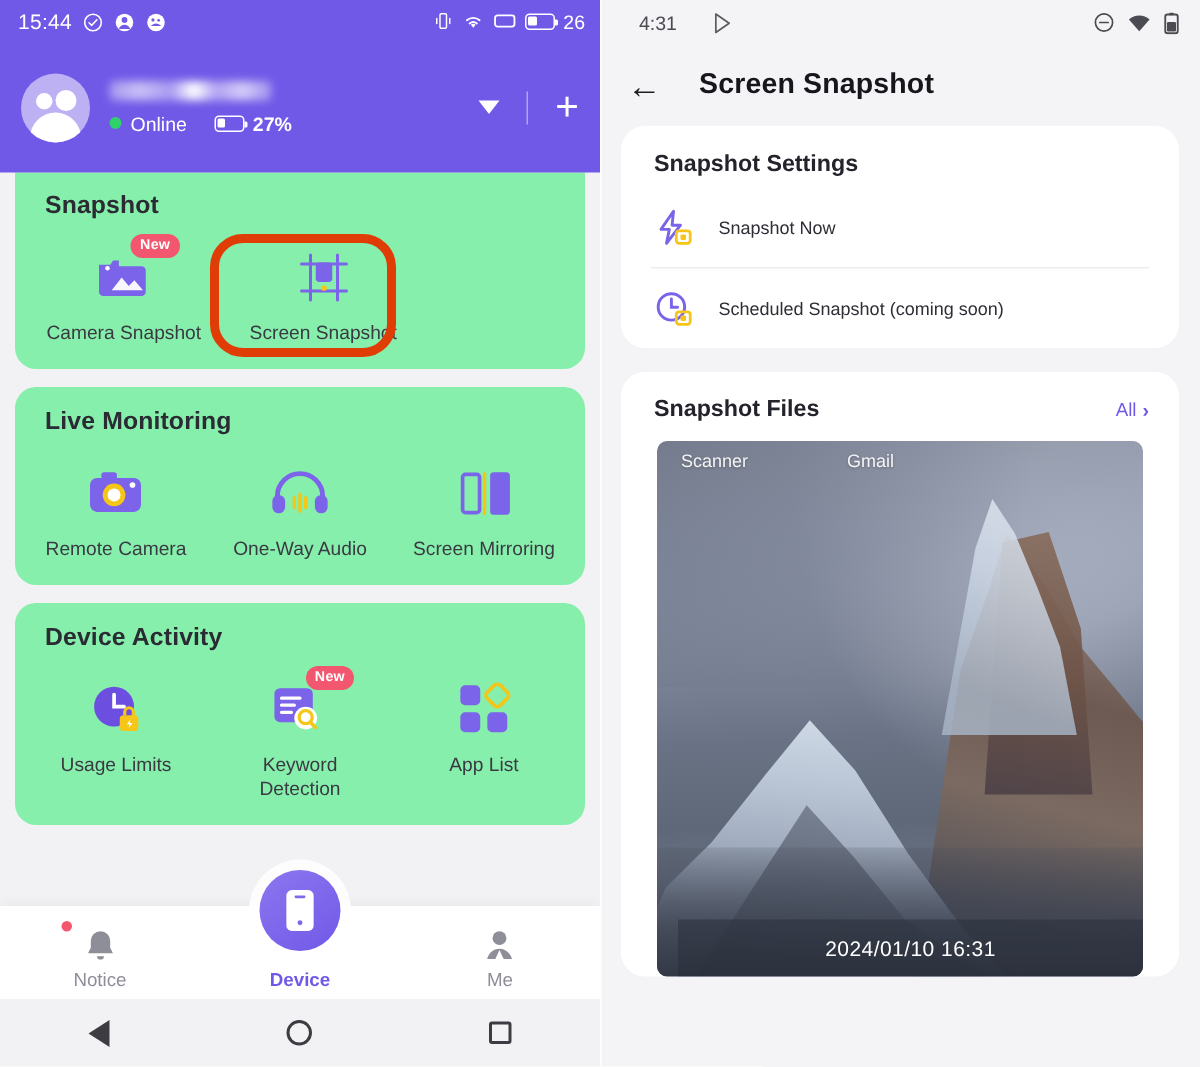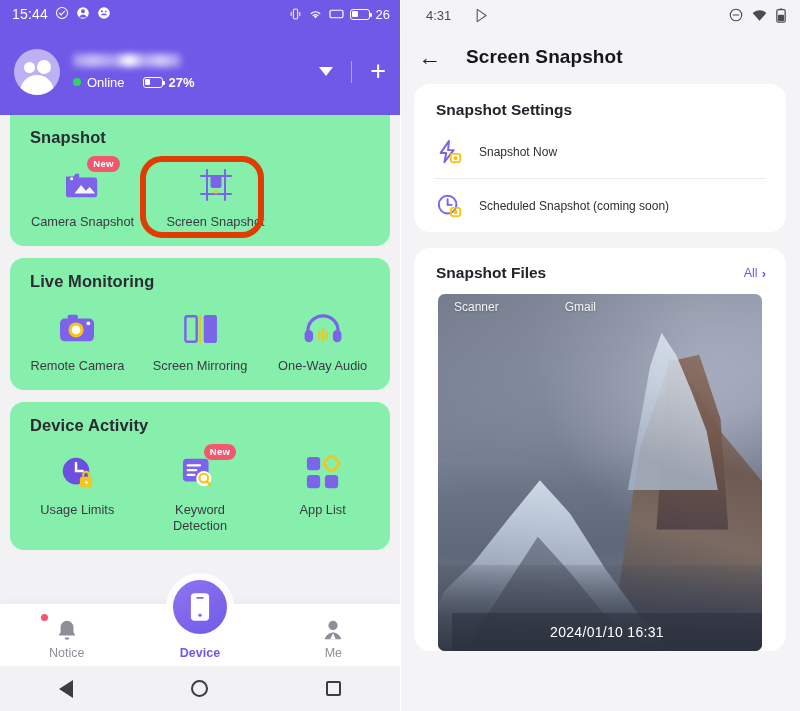--- a/index.html
+++ b/index.html
@@ -17,21 +17,21 @@
     width: 400px; height: 711px;
     background: #f2f2f5;
     overflow: hidden;
   }
   .status-bar-left {
     height: 28px; background: #7159e8;
     display: flex; align-items: center; justify-content: space-between;
     padding: 0 10px 0 12px;
     color: #ffffff;
   }
-  .sb-left-group { display: flex; align-items: flex-start; gap: 7px; }
+  .sb-left-group { display: flex; align-items: flex-end; gap: 7px; }
   .sb-time { font-size: 14px; font-weight: 500; letter-spacing: .2px; }
   .sb-right-group { display: flex; align-items: center; gap: 6px; }
   .sb-batt-num { font-size: 13px; font-weight: 500; }
 
   .purple-header {
     background: #7159e8;
     height: 87px;
     position: relative;
     display: flex; align-items: center;
     padding: 0 14px 0 14px;
@@ -310,38 +310,38 @@
               <rect x="3" y="7" width="36" height="24" rx="5" fill="#7b63ea"></rect>
               <circle cx="20" cy="19" r="8" fill="#f5c518"></circle>
               <circle cx="20" cy="19" r="4.6" fill="#ffffff"></circle>
               <circle cx="33" cy="12" r="2" fill="#ffffff"></circle>
             </svg>
           </div>
           <div class="tile-lbl">Remote Camera</div>
         </div>
         <div class="tile">
           <div class="tile-ico">
-            <svg width="40" height="32" viewBox="0 0 42 34">
-              <rect x="5.5" y="3.5" width="12" height="27" rx="2" fill="none" stroke="#7b63ea" stroke-width="2.6"></rect>
-              <rect x="25" y="2" width="14" height="30" rx="2.5" fill="#7b63ea"></rect>
-              <path d="M21 3v28" stroke="#f5c518" stroke-width="2.4" stroke-linecap="round"></path>
-            </svg>
-          </div>
-          <div class="tile-lbl">Screen Mirroring</div>
-        </div>
-        <div class="tile">
-          <div class="tile-ico">
             <svg width="42" height="34" viewBox="0 0 44 36">
               <path d="M6 26v-6a16 16 0 0132 0v6" fill="none" stroke="#7b63ea" stroke-width="3.4" stroke-linecap="round"></path>
               <rect x="2.5" y="19" width="9" height="13" rx="4.5" fill="#7b63ea"></rect>
               <rect x="32.5" y="19" width="9" height="13" rx="4.5" fill="#7b63ea"></rect>
               <path d="M18 21v7M22 18.5v12M26 21v7" stroke="#f5c518" stroke-width="2.4" stroke-linecap="round"></path>
             </svg>
           </div>
           <div class="tile-lbl">One-Way Audio</div>
+        </div>
+        <div class="tile">
+          <div class="tile-ico">
+            <svg width="40" height="32" viewBox="0 0 42 34">
+              <rect x="5.5" y="3.5" width="12" height="27" rx="2" fill="none" stroke="#7b63ea" stroke-width="2.6"></rect>
+              <rect x="25" y="2" width="14" height="30" rx="2.5" fill="#7b63ea"></rect>
+              <path d="M21 3v28" stroke="#f5c518" stroke-width="2.4" stroke-linecap="round"></path>
+            </svg>
+          </div>
+          <div class="tile-lbl">Screen Mirroring</div>
         </div>
       </div>
     </div>
 
     <div class="card">
       <div class="card-title">Device Activity</div>
       <div class="tile-row">
         <div class="tile">
           <div class="tile-ico">
             <svg width="38" height="38" viewBox="0 0 40 40">

